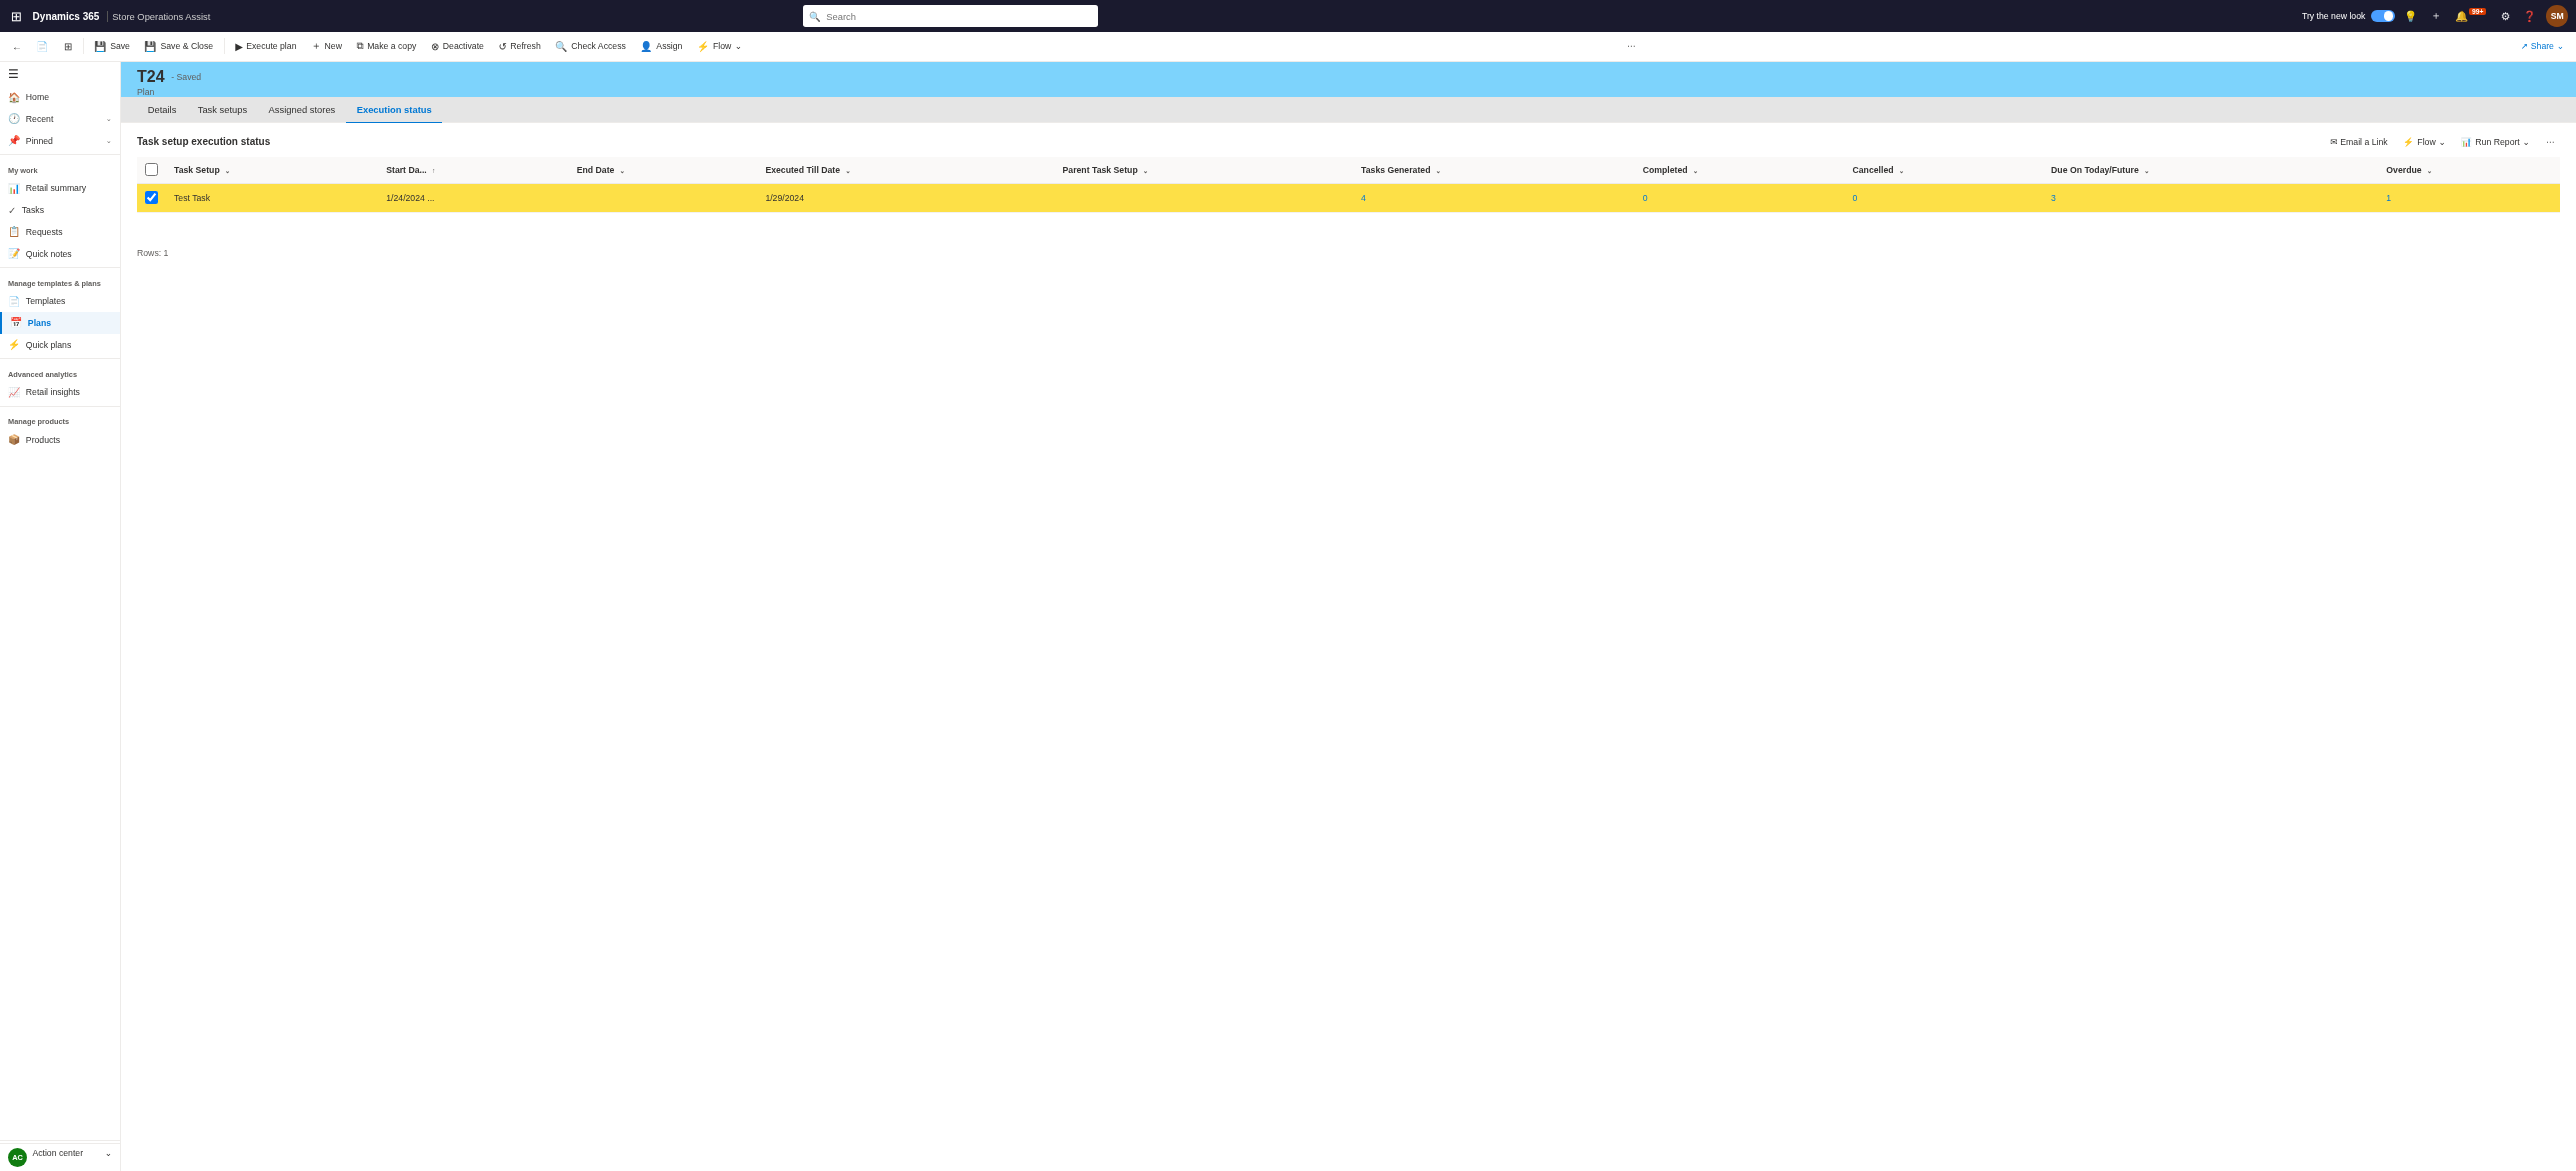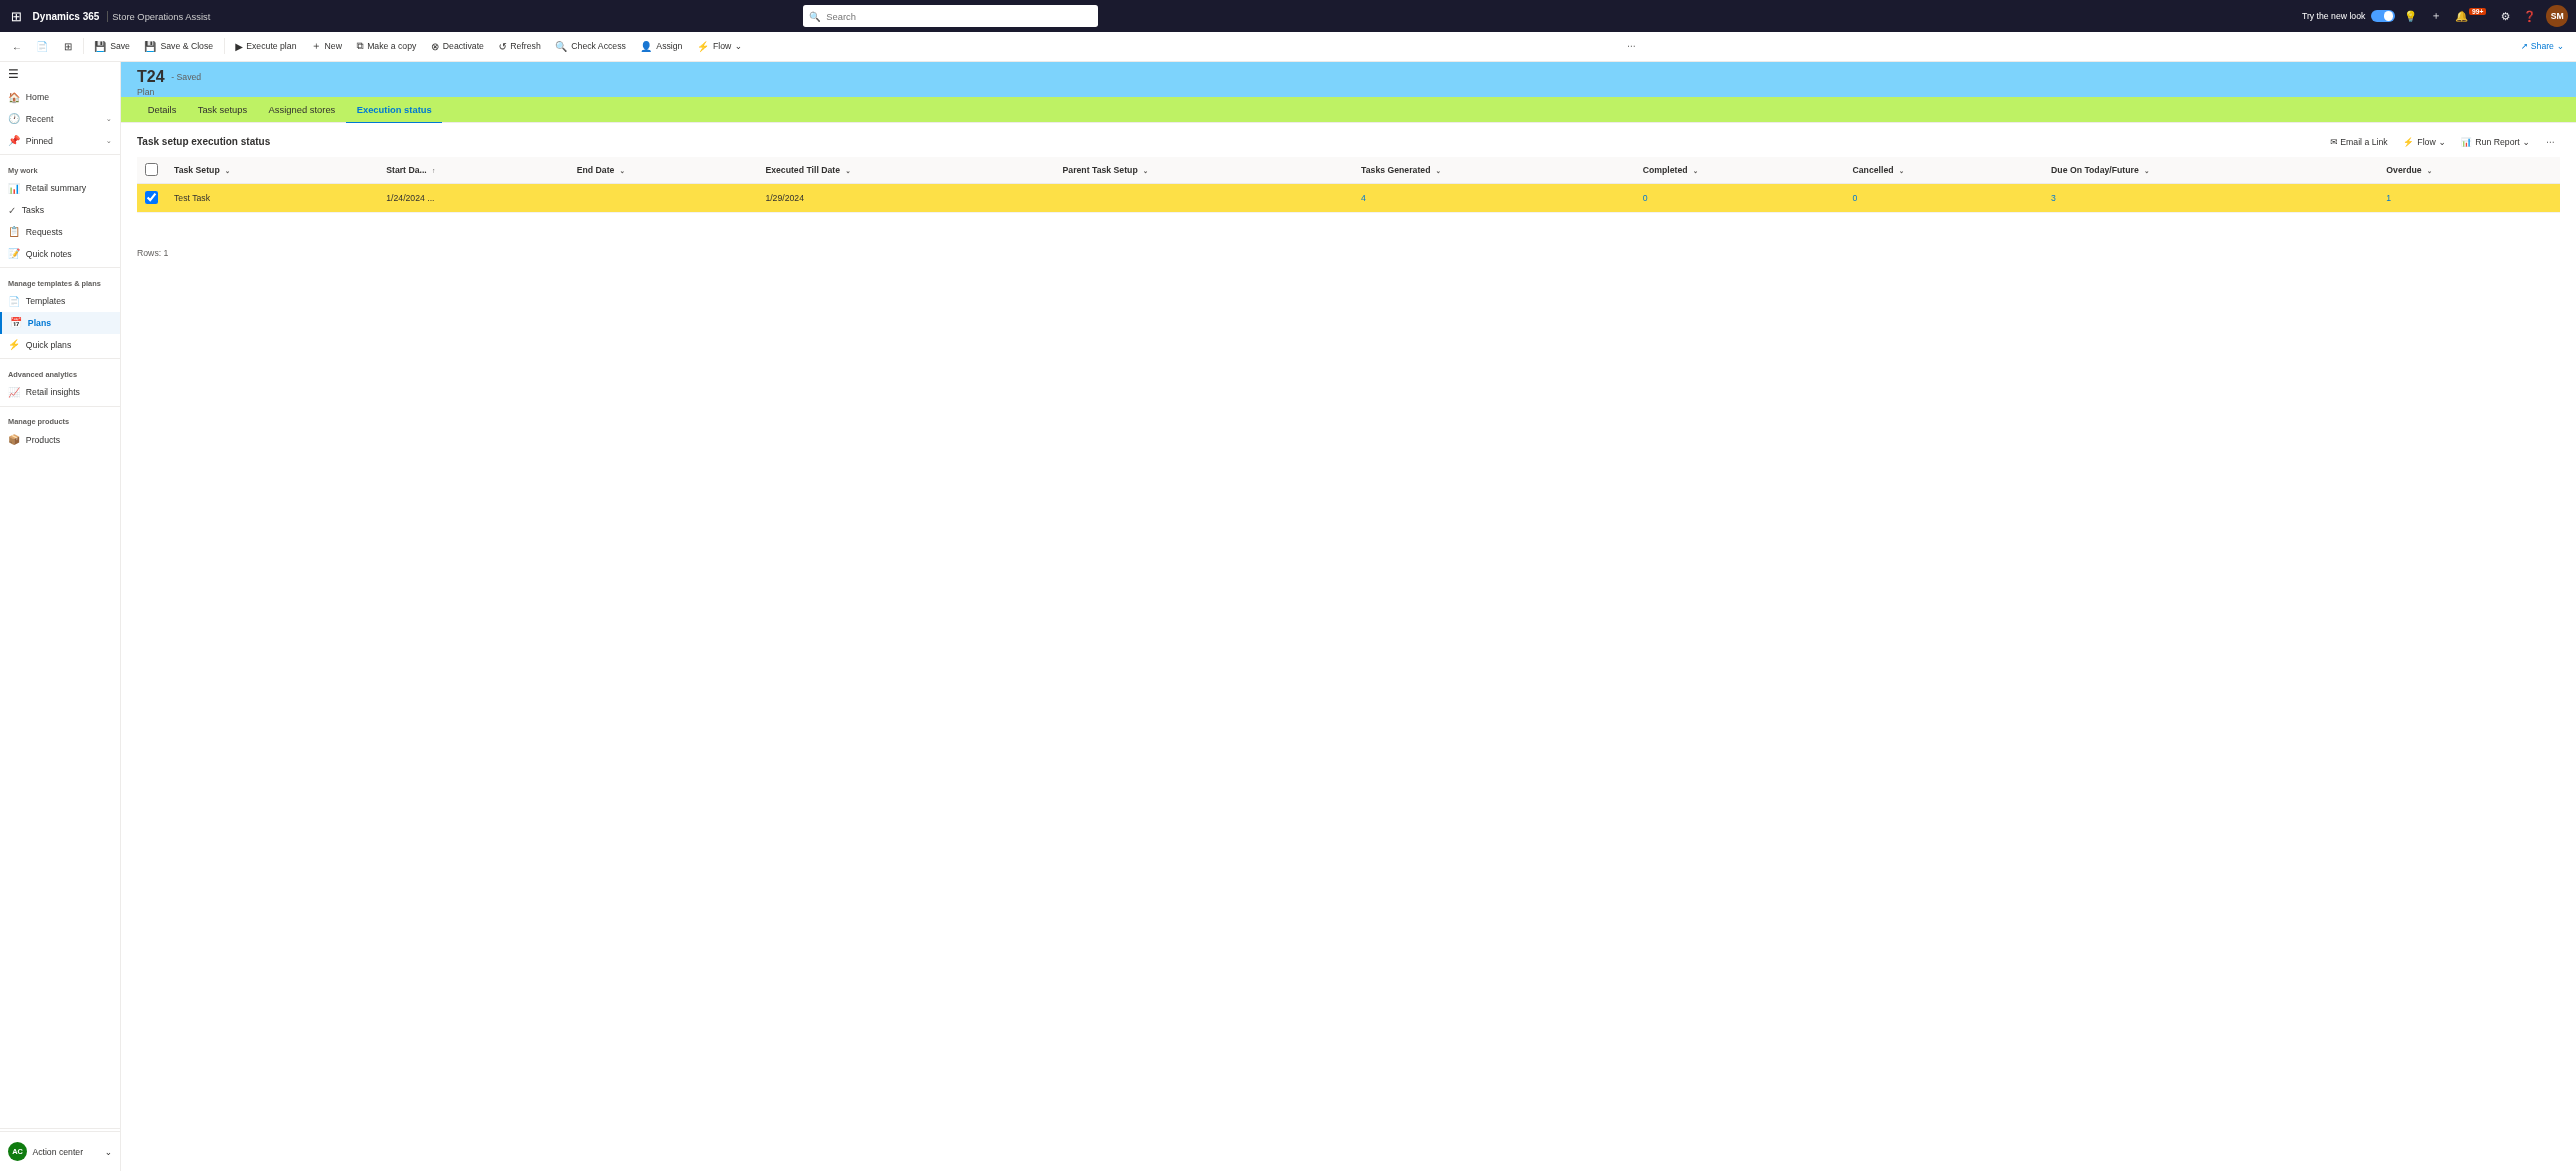--- a/index.html
+++ b/index.html
@@ -51,36 +51,36 @@
     .sidebar-section-label { font-size: 7.4px; font-weight: 700; color: #605e5c; padding: 8px 8px 2.7px 8px; text-transform: none; }
     .sidebar-item {
       display: flex; align-items: center; gap: 5.4px; padding: 5.4px 8px; cursor: pointer; color: #323130; font-size: 8.7px; border-radius: 0; position: relative;
     }
     .sidebar-item.active { background: #EFF6FC; color: #0078d4; font-weight: 600; border-left: 2px solid #0078d4; }
     .sidebar-item .item-icon { font-size: 10px; color: #605e5c; }
     .sidebar-item.active .item-icon { color: #0078d4; }
     .sidebar-item .chevron { margin-left: auto; font-size: 7.4px; color: #605e5c; }
     .sidebar-divider { height: 0.7px; background: #edebe9; margin: 2.7px 0; }
     .action-center-item {
-      display: flex; align-items: center; gap: 5.4px; padding: 10px 8px; cursor: pointer; color: #323130; font-size: 8.7px; margin-top: auto;
+      display: flex; gap: 5.4px; padding: 4px 8px; cursor: pointer; color: #323130; font-size: 8.7px; margin-top: auto;
       border-top: 0.7px solid #edebe9;
     }
     .ac-avatar { width: 19px; height: 19px; background: #107c10; color: #fff; border-radius: 50%; display: flex; align-items: center; justify-content: center; font-size: 7.4px; font-weight: 600; }
 
     
     .content-area { flex: 1; display: flex; flex-direction: column; overflow: hidden; }
 
     
     .record-header { padding: 6.7px 16px 0; background: #7dd3fc; }
     .record-title { font-size: 16px; font-weight: 600; color: #323130; display: flex; align-items: center; gap: 6.7px; }
     .record-saved { font-size: 8.7px; color: #605e5c; font-weight: 400; }
     .record-type { font-size: 8.7px; color: #605e5c; margin-top: 1.3px; }
 
     
-    .tabs-bar { display: flex; border-bottom: 0.7px solid #edebe9; padding: 0 16px; background: #bef264; }
+    .tabs-bar { display: flex; border-bottom: 0.7px solid #edebe9; padding: 0 16px; background: #e5e5e5; }
     .tab-item {
       padding: 6.7px 10.7px; font-size: 9.4px; color: #323130; cursor: pointer; border-bottom: 1.3px solid transparent; margin-bottom: -0.7px; white-space: nowrap;
     }
     .tab-item.active { color: #0078d4; border-bottom: 1.3px solid #0078d4; font-weight: 600; }
 
     
     .table-section { flex: 1; overflow: auto; padding: 10.7px 16px; }
     .section-header { display: flex; align-items: center; margin-bottom: 8px; }
     .section-title { font-size: 10px; font-weight: 600; color: #323130; }
     .section-actions { margin-left: auto; display: flex; align-items: center; gap: 5.4px; }

